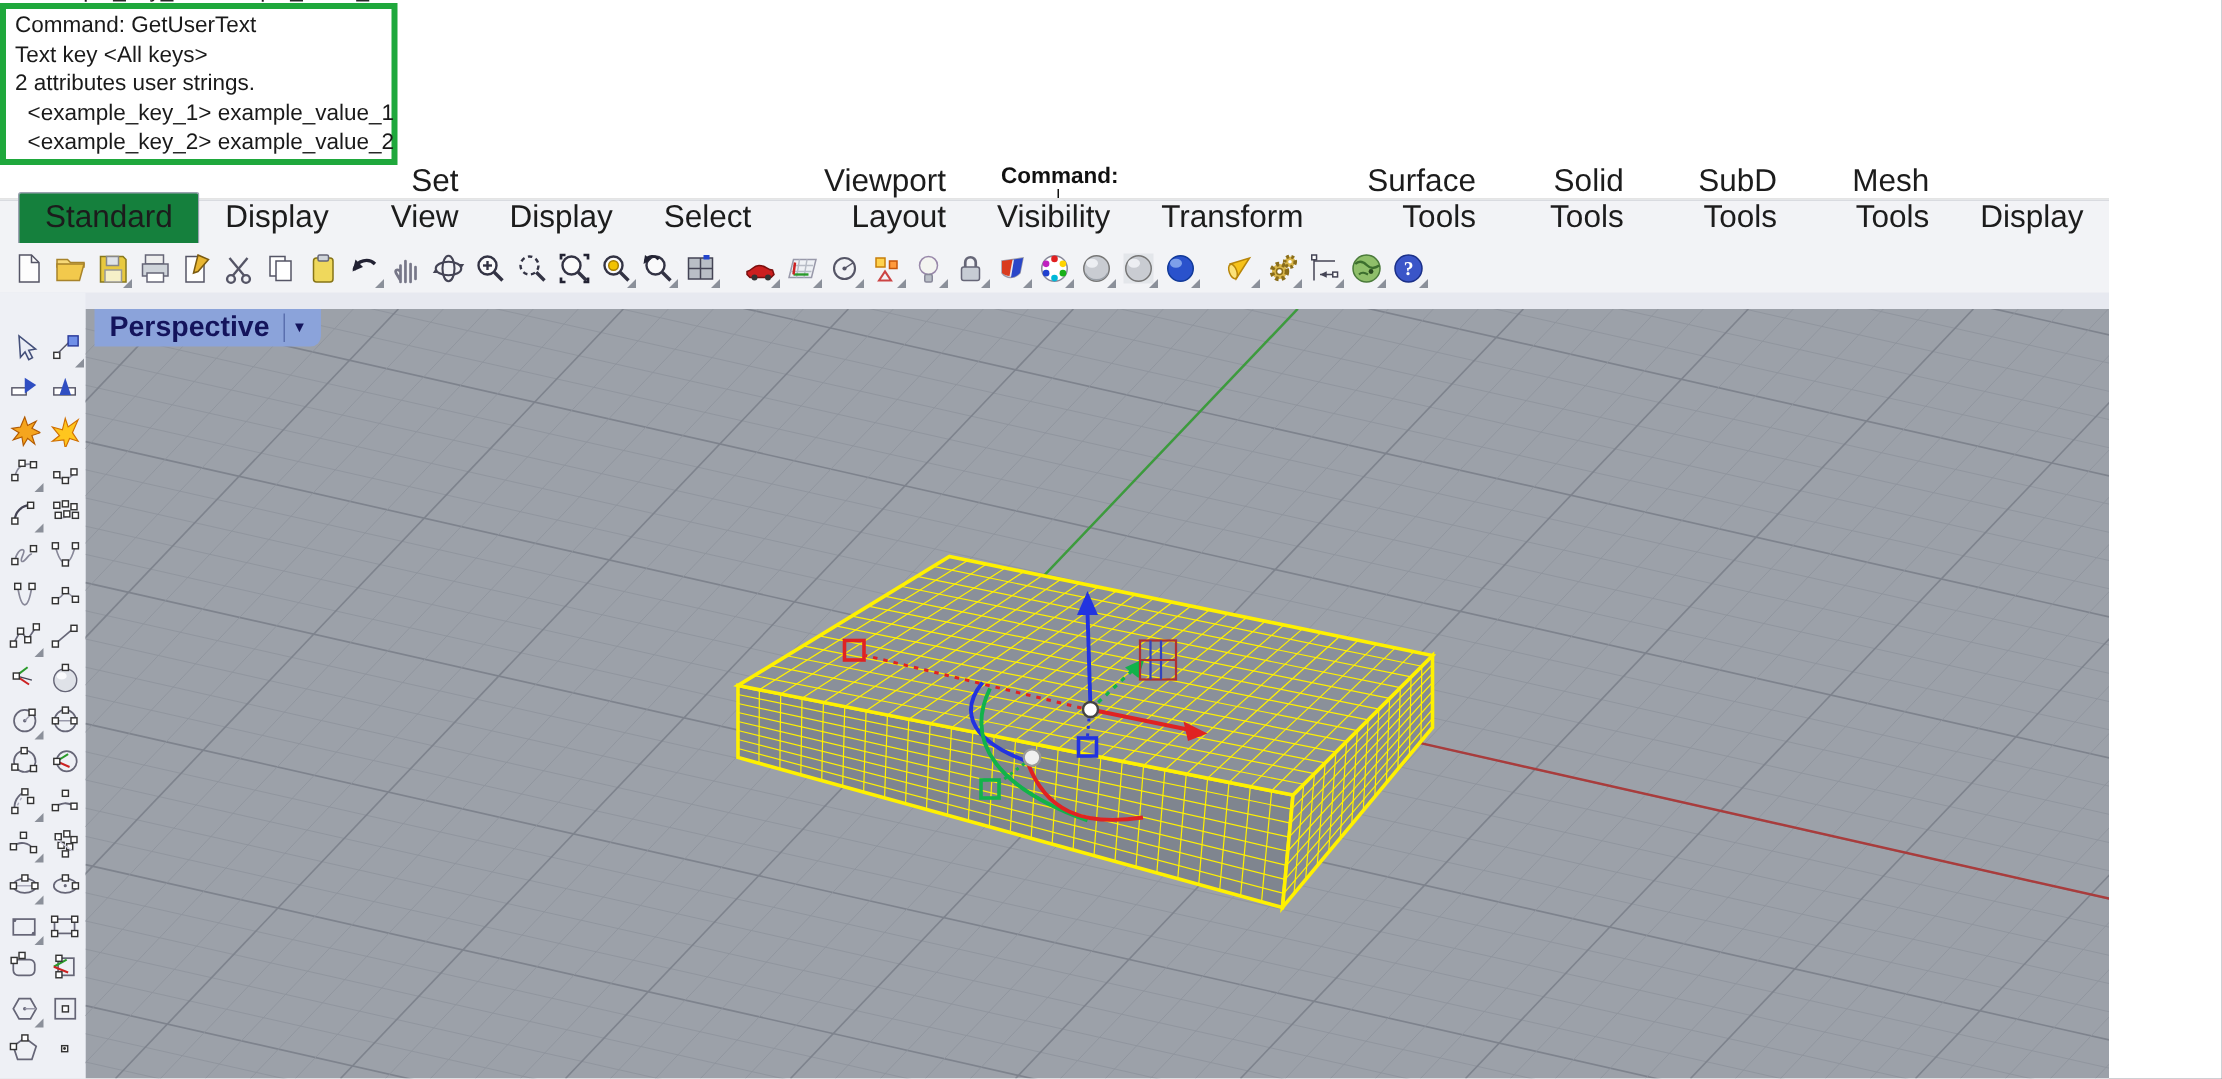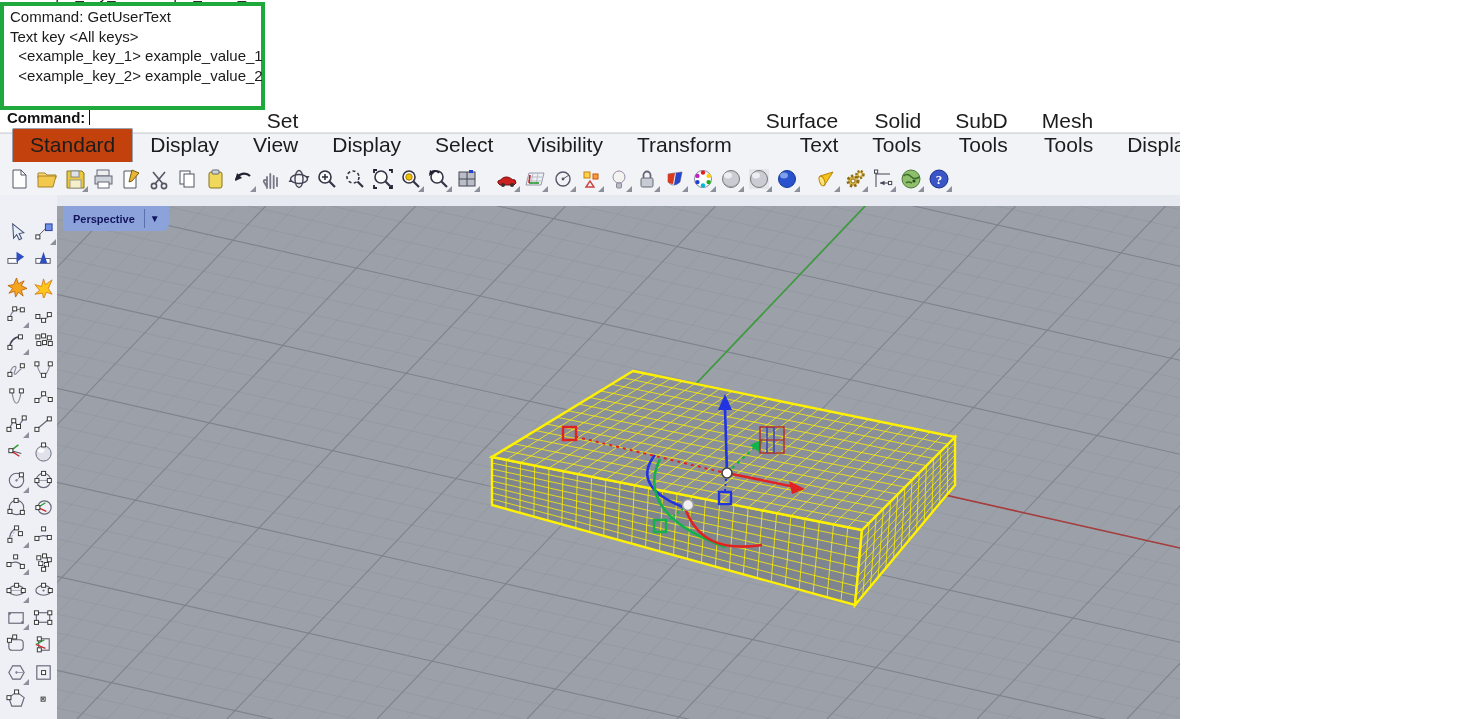--- a/index.html
+++ b/index.html
@@ -1,84 +1,86 @@
 <!DOCTYPE html>
 <html><head>
 <meta charset="utf-8">
 <style>
   html,body{margin:0;padding:0;}
   body{font-family:"Liberation Sans",sans-serif;background:#fff;}
-  #app{position:relative;width:1180px;height:719px;overflow:hidden;background:#fff;}
+  #app{position:relative;width:1406px;height:719px;overflow:hidden;background:#fff;}
 
   
   #clipped-line{position:absolute;left:10px;top:-15px;font-size:15px;color:#1a1a1a;z-index:1;white-space:pre;}
   #history-box{position:absolute;left:0;top:2px;width:251px;height:99px;border:4px solid #1fa83c;background:#fff;z-index:2;padding:1px 0 0 6px;}
   .hist-line{font-size:15px;line-height:19.5px;color:#1a1a1a;white-space:pre;}
 
   
-  #cmd-row{position:absolute;left:0;top:109px;width:100%;height:23px;background:#fff;border-bottom:1px solid #e4e4e4;display:flex;}
+  #cmd-row{position:absolute;left:0;top:109px;width:100%;height:23px;background:#fff;border-bottom:1px solid #e4e4e4;display:flex;align-items:center;flex-direction:column;}
   #cmd-label{font-weight:bold;font-size:15px;color:#111;margin-left:7px;}
   #caret{display:inline-block;width:1px;height:16px;background:#111;margin-left:4px;}
 
   
   #ribbon{position:absolute;left:0;top:133px;width:100%;height:62px;background:#f2f3f6;border-top:1px solid #d9dbe0;}
   #tabs{display:flex;align-items:flex-end;height:28px;padding-left:12px;}
   .tab{font-size:21px;color:#1c1c1c;padding:4px 17px 5px 17px;cursor:default;text-align:right;}
-  .tab.active{background:#c2410c;border:1px solid #9aa2b0;border-bottom:none;border-radius:2px 2px 0 0;margin-top:28px;}
+  .tab.active{background:#15803d;border:1px solid #9aa2b0;border-bottom:none;border-radius:2px 2px 0 0;margin-top:28px;}
   #tools{display:flex;align-items:center;height:33px;padding-left:5px;}
   .tool{position:relative;width:28px;height:28px;display:flex;align-items:center;justify-content:center;}
   .tool.gap{margin-left:12px;}
   .tool.flyout::after{content:"";position:absolute;right:1px;bottom:1px;border-left:6px solid transparent;border-bottom:6px solid #8b909a;}
   .tool svg{width:22px;height:22px;}
 
   
   #main{position:absolute;left:0;top:195px;width:100%;height:524px;background:#e7e9f0;}
   #side-palette{position:absolute;left:0;top:0;width:57px;height:524px;background:#eef0f5;}
   #side-grid{display:grid;grid-template-columns:26px 26px;grid-auto-rows:27.5px;column-gap:1px;padding:24px 0 0 3px;}
   .side-tool{position:relative;width:26px;height:26px;display:flex;align-items:center;justify-content:center;}
   .side-tool.flyout::after{content:"";position:absolute;right:0;bottom:0;border-left:6px solid transparent;border-bottom:6px solid #8b909a;}
   .side-tool svg{width:21px;height:21px;}
 
   #viewport-wrap{position:absolute;left:57px;top:11px;width:1424px;height:513px;}
   #viewport-svg{position:absolute;left:0;top:0;}
   #vp-tab{position:absolute;left:6px;top:0;height:25px;background:#8ba3da;border-radius:0 0 7px 0;
     display:flex;align-items:center;padding:0 4px 0 10px;z-index:5;}
-  #vp-tab .vp-label{font-weight:bold;font-size:11px;color:#14145c;padding-right:9px;}
+  #vp-tab .vp-label{font-weight:bold;font-size:19px;color:#14145c;padding-right:9px;}
   #vp-tab .vp-sep{width:1px;height:19px;background:#5a6fae;}
   #vp-tab .vp-arrow{font-size:10px;color:#14145c;padding:0 5px;}
 </style>
 </head>
 <body>
 
 <div id="app">
 
   <div id="clipped-line">&lt;example_key_2&gt; example_value_2</div>
 
   <div id="history-box">
       <div class="hist-line">Command: GetUserText</div>
       <div class="hist-line">Text key &lt;All keys&gt;</div>
+      <div class="hist-line">2 attributes user strings.</div>
       <div class="hist-line">  &lt;example_key_1&gt; example_value_1</div>
       <div class="hist-line">  &lt;example_key_2&gt; example_value_2</div>
     </div>
 
   <div id="cmd-row">
     <span id="cmd-label">Command:</span>
     <span id="caret"></span>
   </div>
 
   <div id="ribbon">
     <div id="tabs">
         <div class="tab active">Standard</div>
         <div class="tab">Display</div>
         <div class="tab">Set View</div>
         <div class="tab">Display</div>
         <div class="tab">Select</div>
+        <div class="tab">Viewport Layout</div>
         <div class="tab">Visibility</div>
         <div class="tab">Transform</div>
-        <div class="tab">Surface Text</div>
+        <div class="tab">Surface Tools</div>
         <div class="tab">Solid Tools</div>
         <div class="tab">SubD Tools</div>
         <div class="tab">Mesh Tools</div>
         <div class="tab">Display</div>
       </div>
     <div id="tools">
         <div class="tool">
           <svg viewBox="0 0 22 22">
             <path d="M5 2h8l5 5v13H5z" fill="#fdfdfd" stroke="#556"></path>
             <path d="M13 2v5h5" fill="none" stroke="#556"></path>

